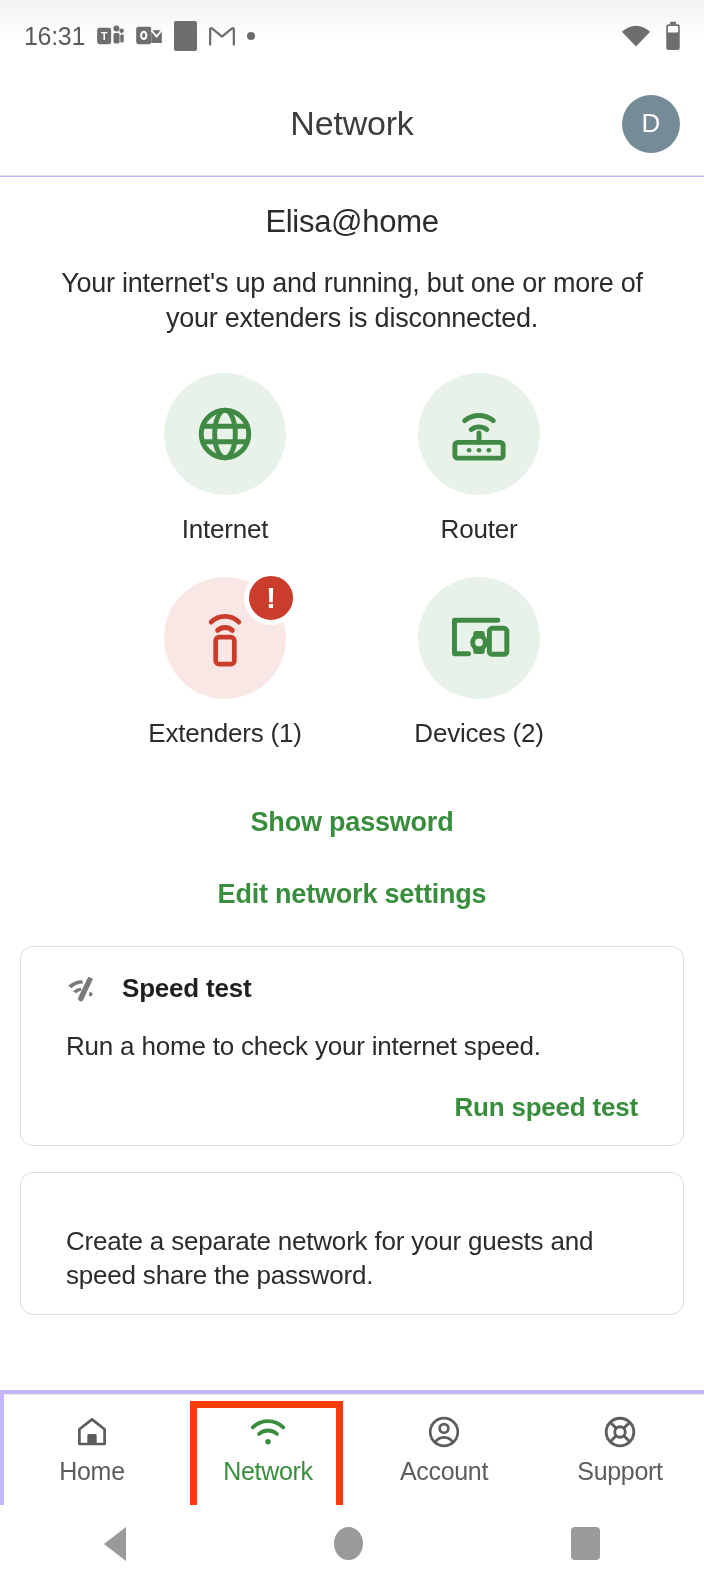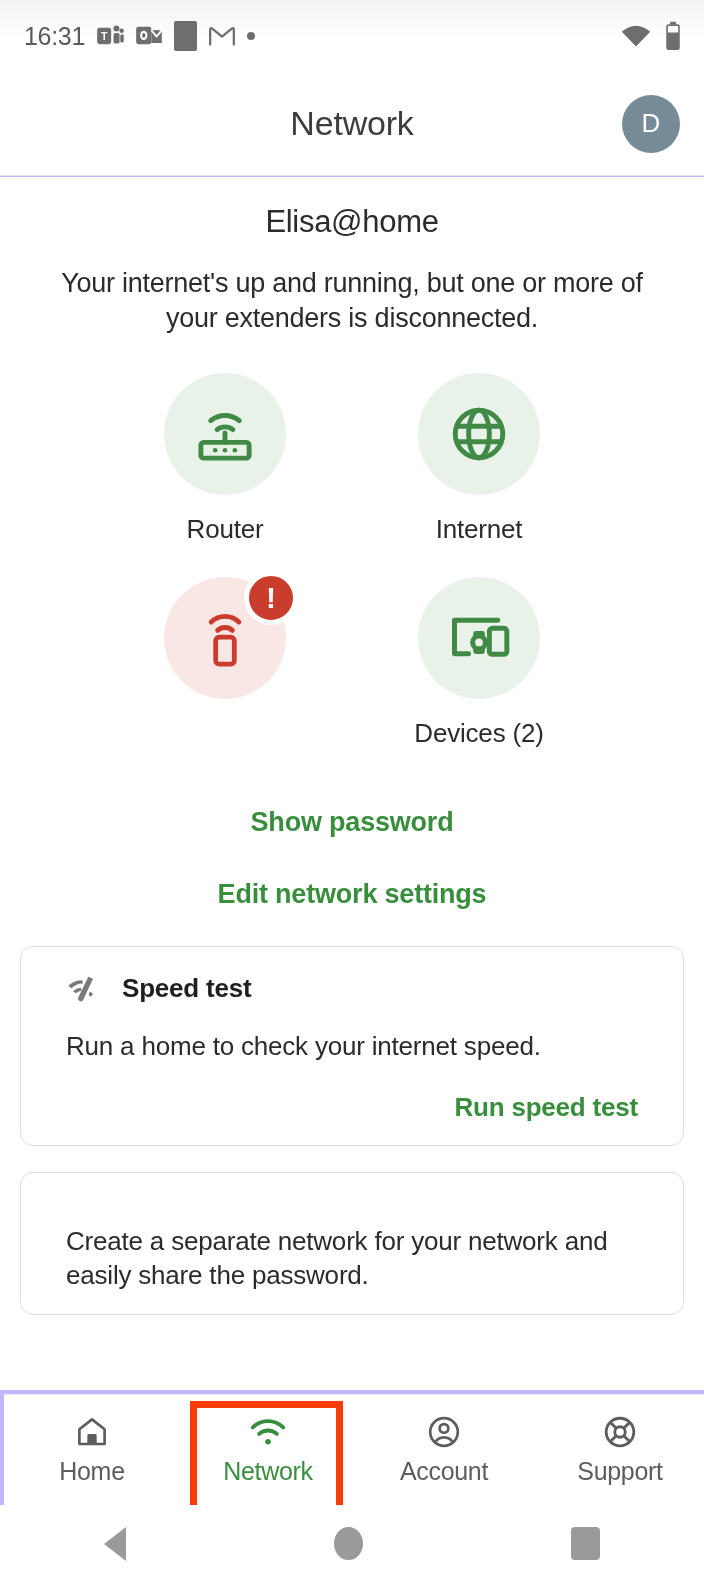--- a/index.html
+++ b/index.html
@@ -165,62 +165,63 @@
   </div>
 
   <div class="content">
 
     <div class="net-name">Elisa@home</div>
     <div class="net-status">Your internet's up and running, but one or more of your extenders is disconnected.</div>
 
     <div class="tile-grid">
 
       <div class="tile-row">
+
+        <div class="tile">
+          <div class="tile-circle ok">
+            <svg width="62" height="62" viewBox="0 0 24 24" fill="none" stroke="#418a45" stroke-width="1.9">
+              <circle cx="12" cy="12" r="9.2"></circle>
+              <ellipse cx="12" cy="12" rx="4" ry="9.2"></ellipse>
+              <line x1="2.9" y1="9" x2="21.1" y2="9"></line>
+              <line x1="2.9" y1="15" x2="21.1" y2="15"></line>
+            </svg>
+          </div>
+          <div class="tile-label">Internet</div>
+        </div>
 
         <div class="tile">
           <div class="tile-circle ok">
             <svg width="64" height="60" viewBox="0 0 26 24" fill="none" stroke="#418a45" stroke-width="2" stroke-linecap="round">
               <path d="M7.2 6.6 A9 9 0 0 1 18.8 6.6"></path>
               <path d="M9.8 10.2 A5.2 5.2 0 0 1 16.2 10.2"></path>
               <line x1="13" y1="11.6" x2="13" y2="15.4"></line>
               <rect x="3.2" y="15.4" width="19.6" height="6.4" rx="1.1" stroke-width="2"></rect>
               <circle cx="9" cy="18.6" r="0.95" fill="#418a45" stroke="none"></circle>
               <circle cx="13" cy="18.6" r="0.95" fill="#418a45" stroke="none"></circle>
               <circle cx="17" cy="18.6" r="0.95" fill="#418a45" stroke="none"></circle>
             </svg>
           </div>
           <div class="tile-label">Router</div>
         </div>
-
-        <div class="tile">
-          <div class="tile-circle ok">
-            <svg width="62" height="62" viewBox="0 0 24 24" fill="none" stroke="#418a45" stroke-width="1.9">
-              <circle cx="12" cy="12" r="9.2"></circle>
-              <ellipse cx="12" cy="12" rx="4" ry="9.2"></ellipse>
-              <line x1="2.9" y1="9" x2="21.1" y2="9"></line>
-              <line x1="2.9" y1="15" x2="21.1" y2="15"></line>
-            </svg>
-          </div>
-          <div class="tile-label">Internet</div>
-        </div>
       </div>
 
       <div class="tile-row">
 
         <div class="tile">
           <div class="tile-circle bad">
             <svg width="48" height="62" viewBox="0 0 20 26" fill="none" stroke="#ca3c2c" stroke-width="2" stroke-linecap="round">
               <path d="M4.2 6.3 A8.2 8.2 0 0 1 15.8 6.3"></path>
               <path d="M6.9 9.8 A4.6 4.6 0 0 1 13.1 9.8"></path>
               <rect x="6.1" y="12.6" width="7.8" height="11.4" rx="1.5"></rect>
             </svg>
             <div class="alert-badge">
               <span>!</span>
             </div>
           </div>
+          <div class="tile-label">Extenders (1)</div>
         </div>
 
         <div class="tile">
           <div class="tile-circle ok">
             <svg width="66" height="56" viewBox="0 0 28 23" fill="none" stroke="#418a45" stroke-width="2.1" stroke-linecap="round" stroke-linejoin="round">
               <path d="M22 4 L3.6 4 L3.6 18.2 L9.6 18.2"></path>
               <rect x="18.4" y="7.4" width="7.4" height="11" rx="1.2"></rect>
               <circle cx="14" cy="13.4" r="2.7"></circle>
               <path d="M12.6 10.9 L12.6 9.6 L15.4 9.6 L15.4 10.9"></path>
               <path d="M12.6 16 L12.6 17.2 L15.4 17.2 L15.4 16"></path>
@@ -248,21 +249,21 @@
         </svg>
         <span class="card-title">Speed test</span>
       </div>
       <div class="card-body">Run a home to check your internet speed.</div>
       <div class="card-action">
         <span class="applink">Run speed test</span>
       </div>
     </div>
 
     <div class="card">
-      <div class="card-body">Create a separate network for your network and easily share the password.</div>
+      <div class="card-body">Create a separate network for your guests and speed share the password.</div>
     </div>
 
   </div>
 
   <div class="bottomnav">
 
     <div class="navitem">
       <svg width="36" height="36" viewBox="0 0 24 24" fill="none" stroke="#5d5d5d" stroke-width="1.8" stroke-linejoin="round">
         <path d="M3.6 10.2 L12 3.6 L20.4 10.2 L20.4 20 L3.6 20 Z"></path>
         <path d="M9.8 20 L9.8 14.2 L14.2 14.2 L14.2 20" fill="#5d5d5d"></path>

